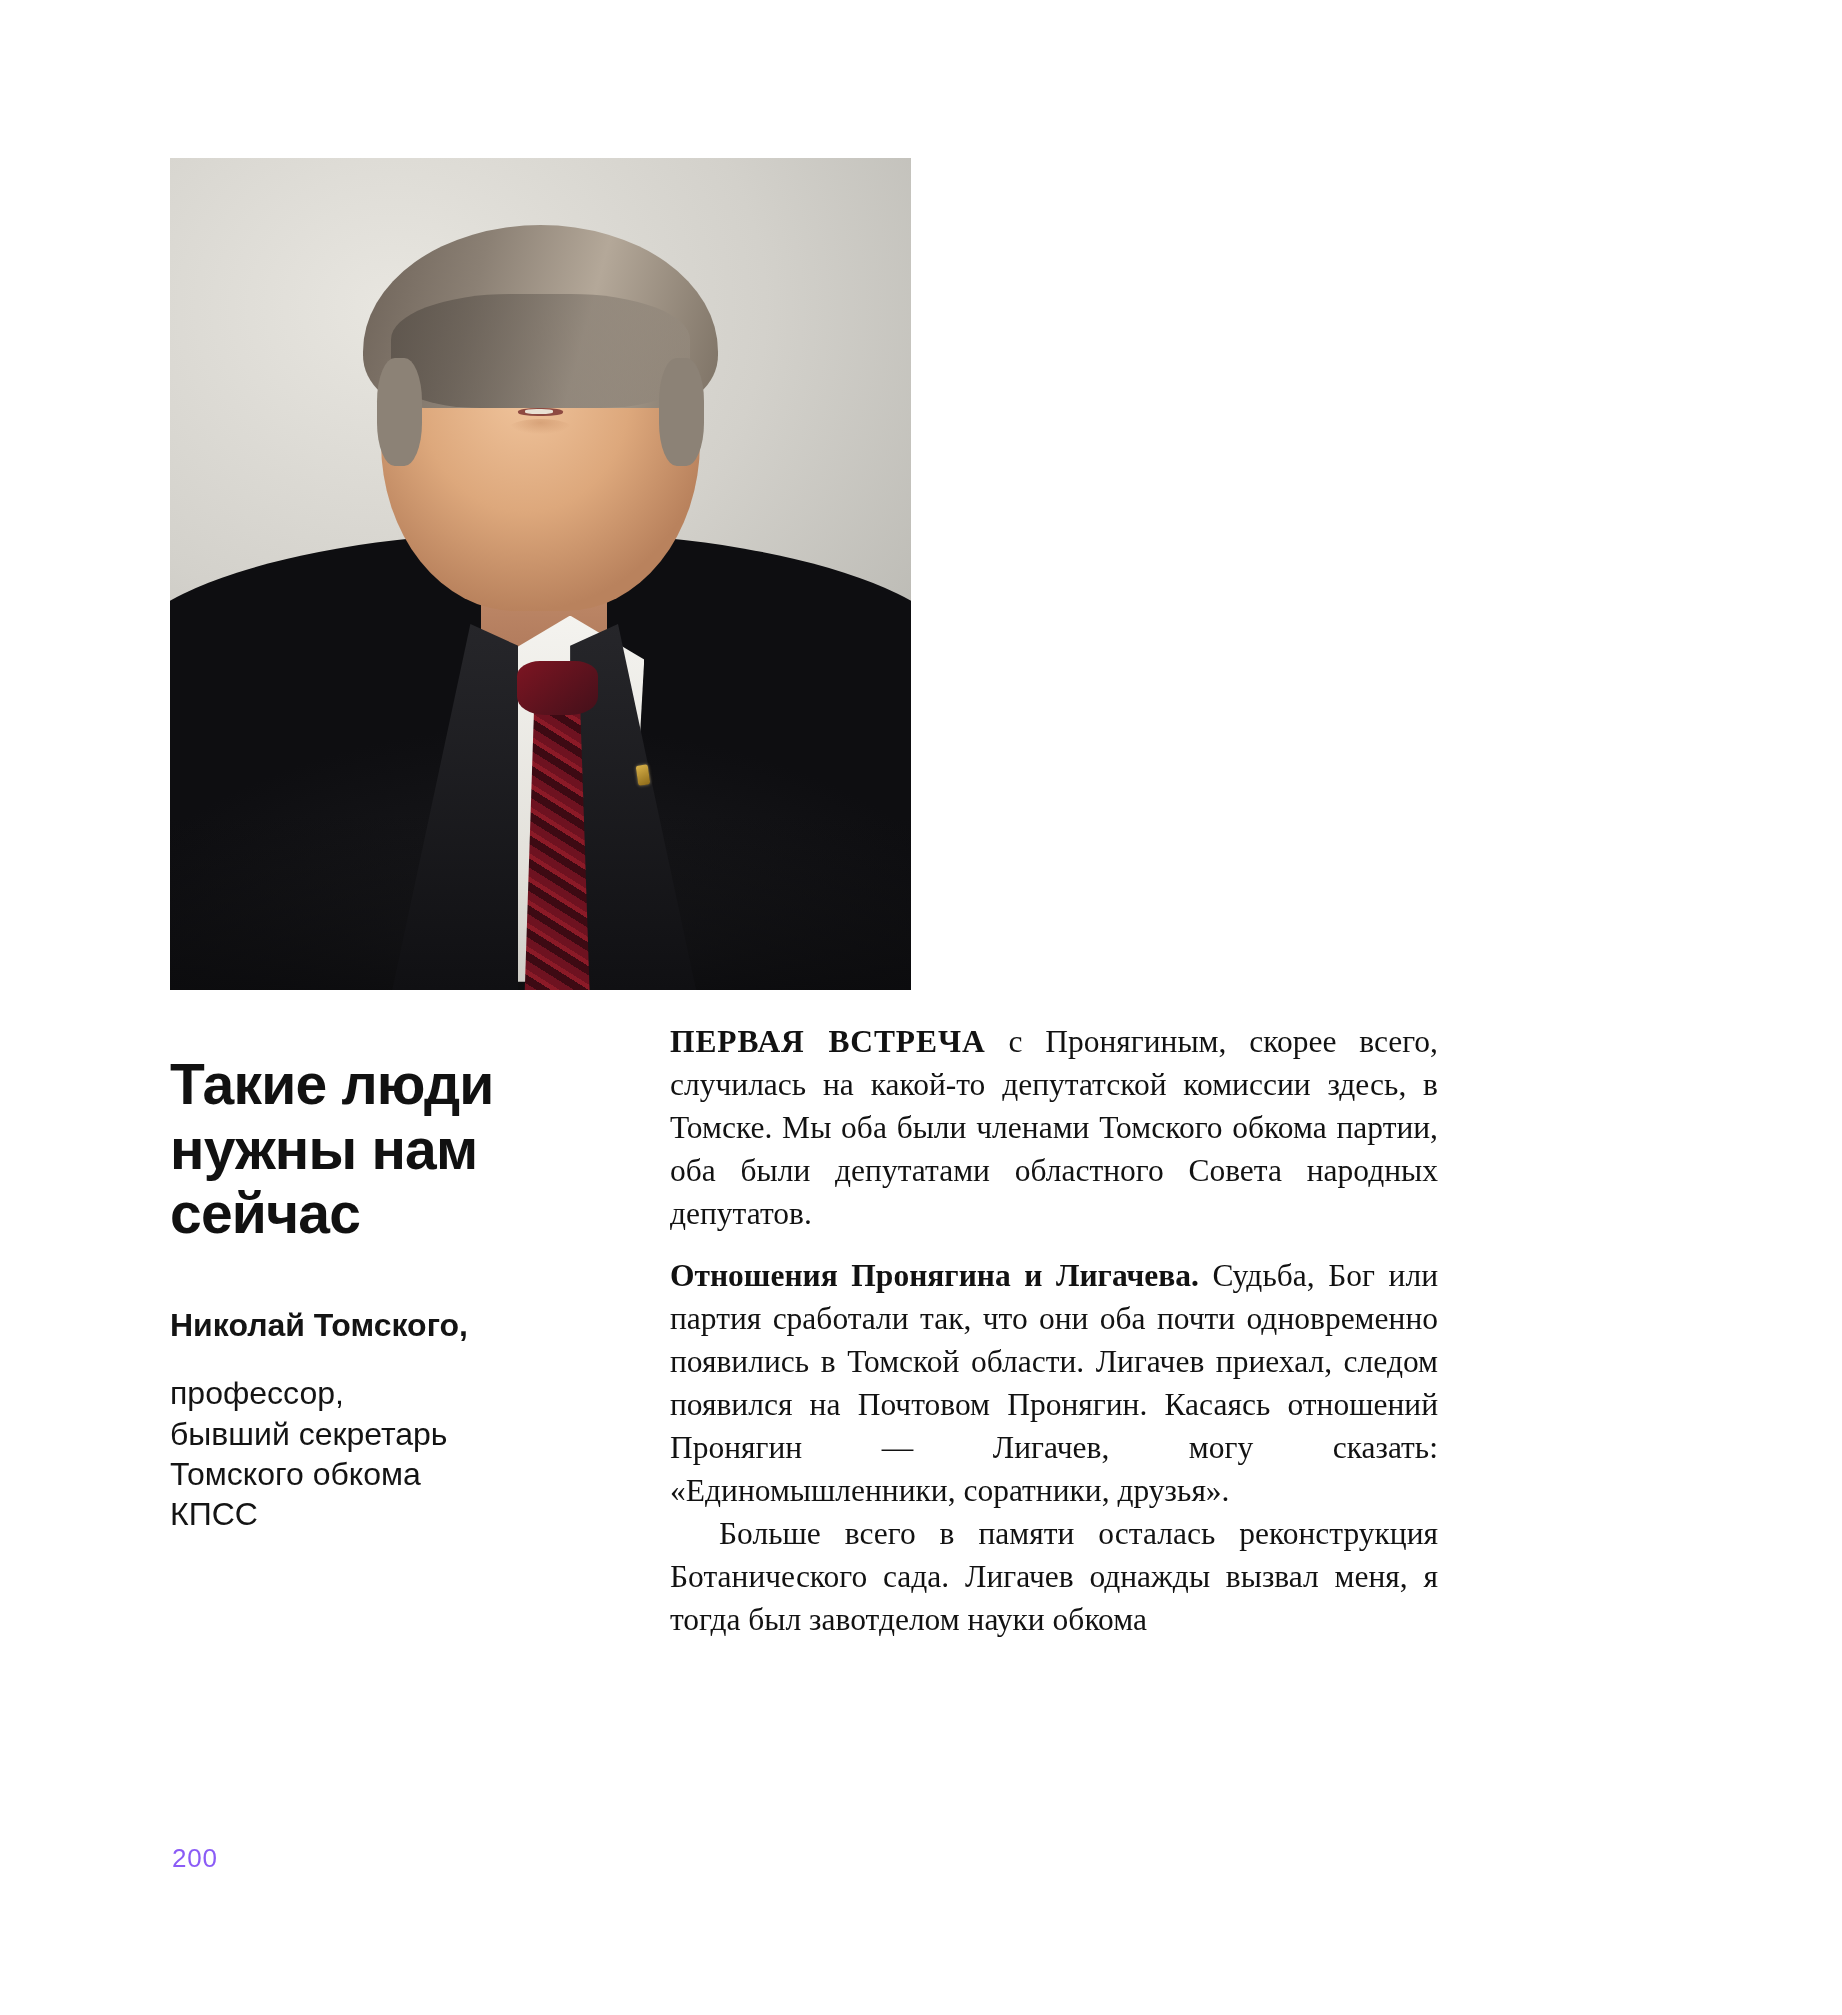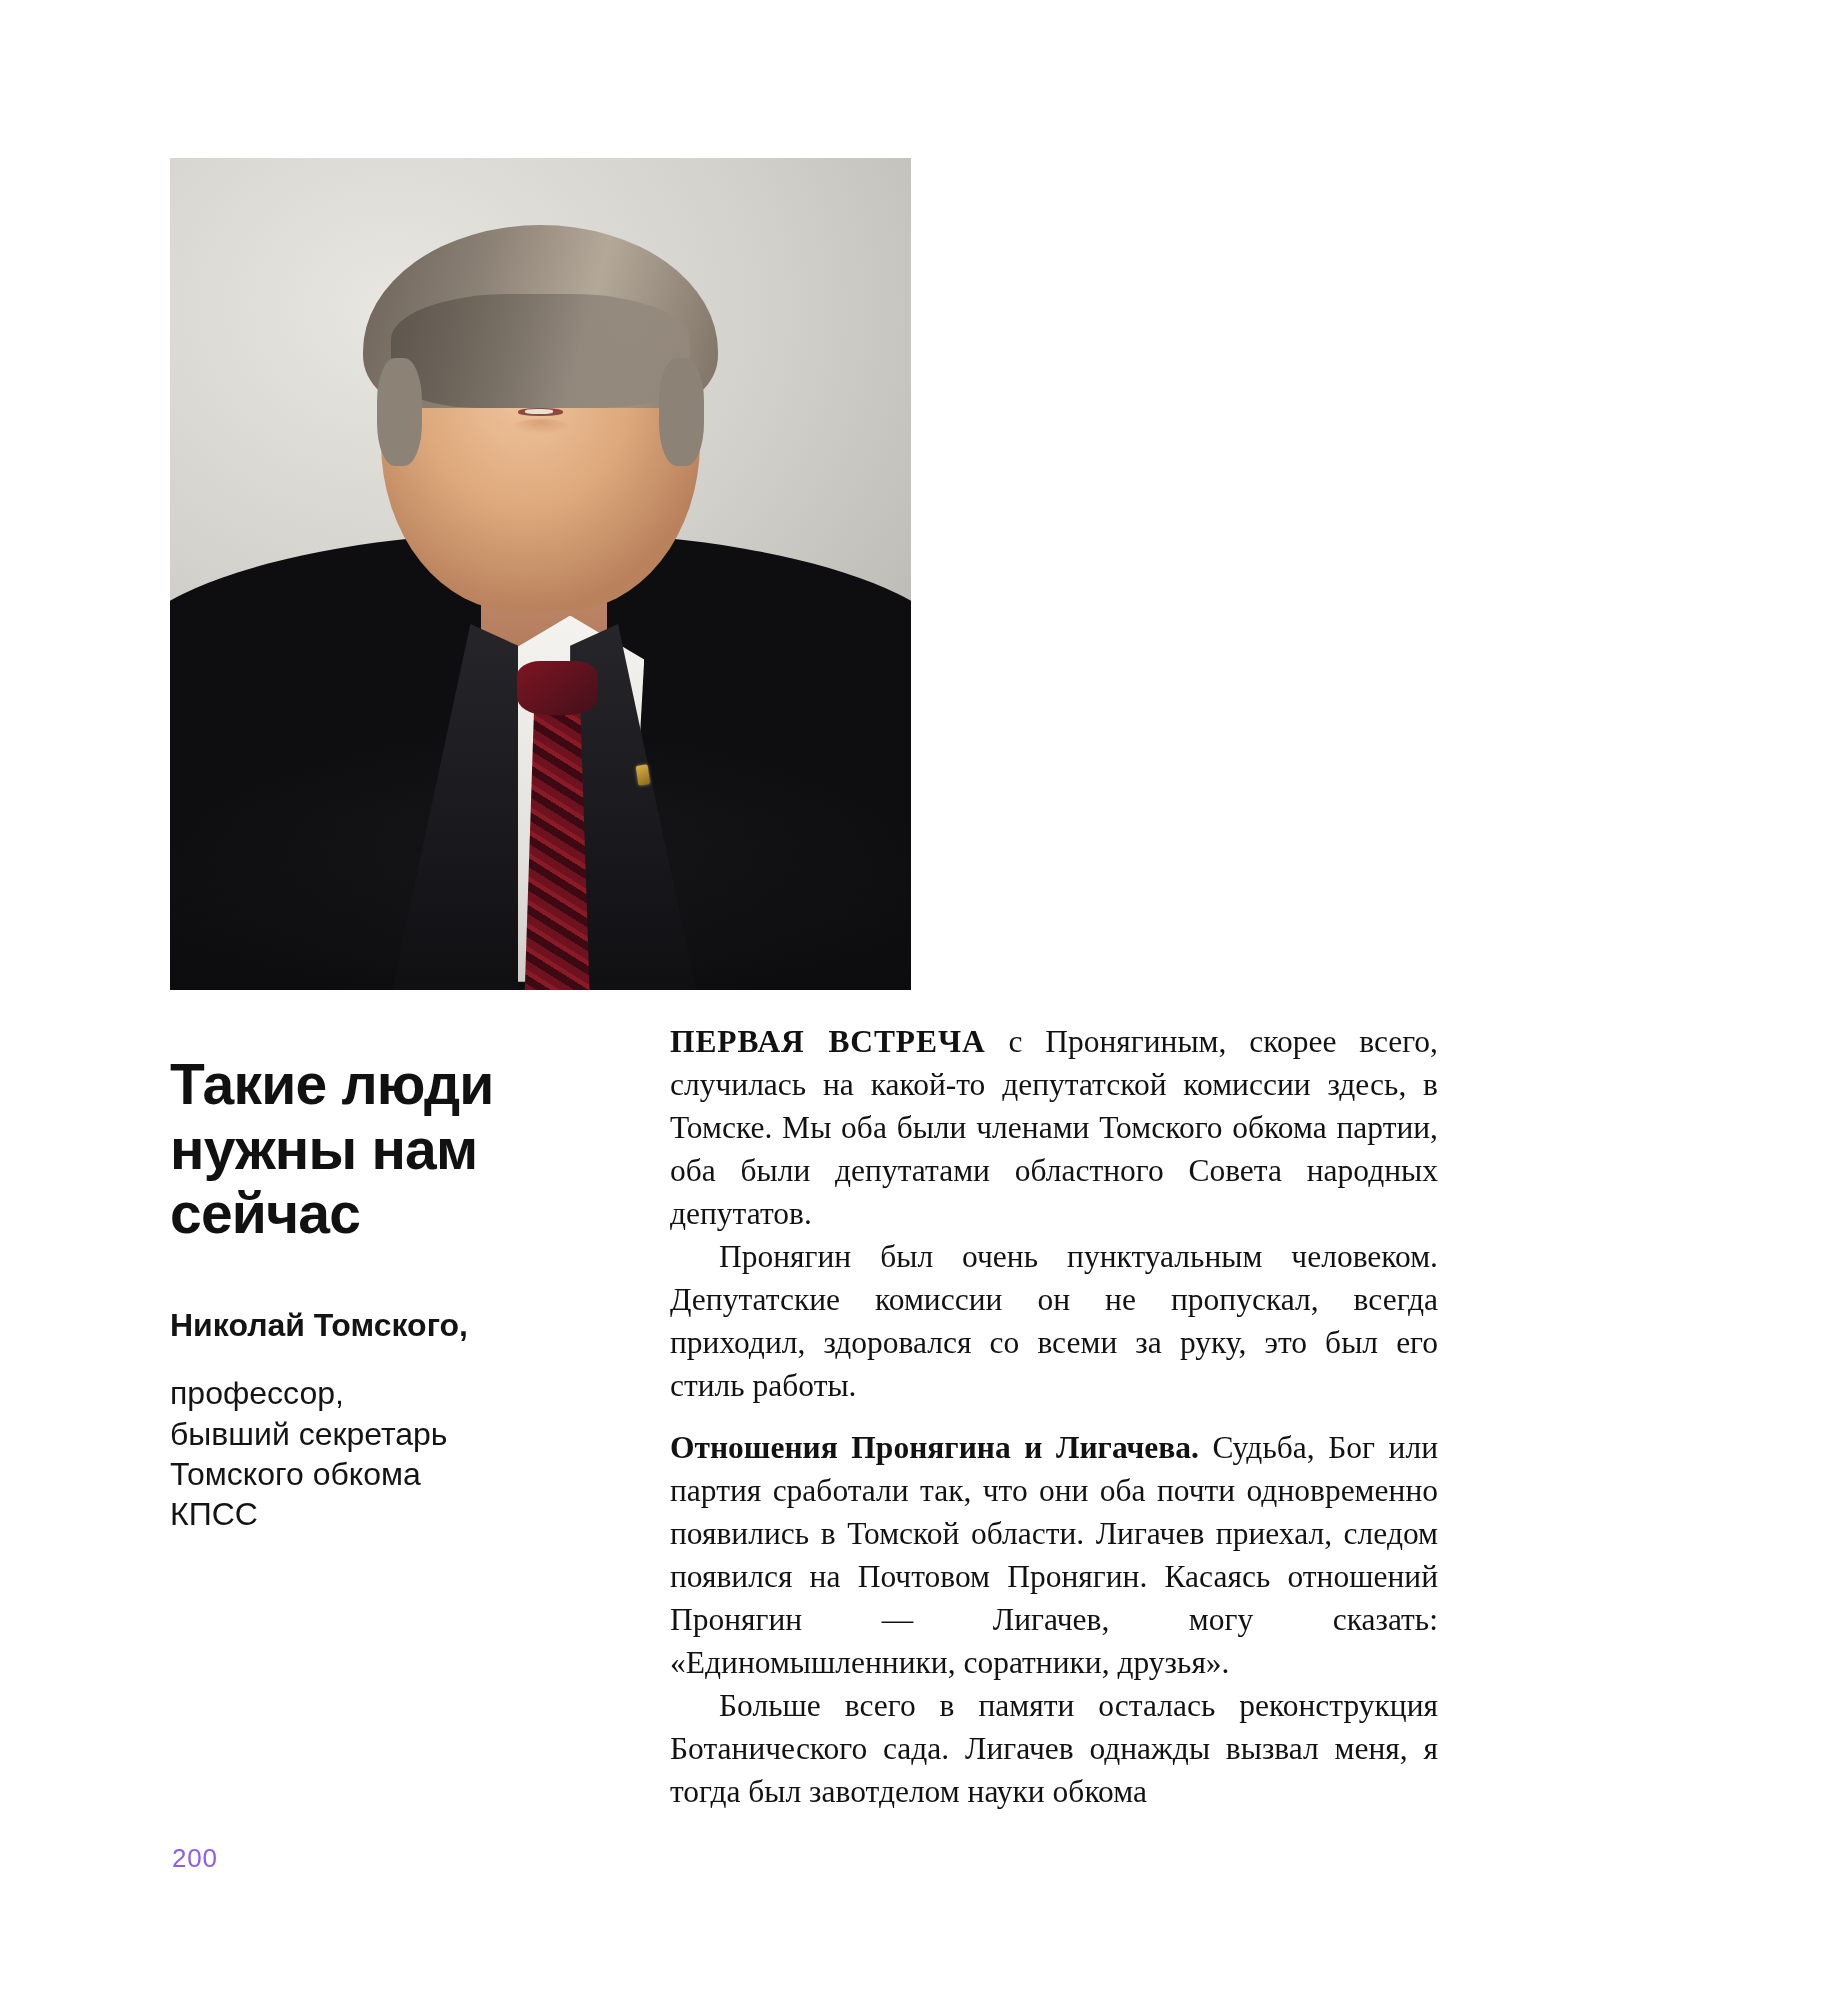--- a/index.html
+++ b/index.html
@@ -398,19 +398,18 @@
     <span class="role" style="white-space: pre-line;">профессор,
 бывший секретарь
 Томского обкома
 КПСС</span>
   </div>
 
   <div class="folio">200</div>
 
   <div class="col-right">
     <p class="no-indent"><span class="lead-caps">ПЕРВАЯ ВСТРЕЧА</span><span> с Пронягиным, скорее всего, случилась на какой-то депутатской комиссии здесь, в Томске. Мы оба были членами Томского обкома партии, оба были депутатами областного Совета народных депутатов.</span></p>
-    <p>Пронягин был очень пунктуальным человеком. Депутатские комиссии он не пропускал, всегда приходил, здоровался со всеми за руку, это был его стиль работы.</p>
     <p class="no-indent gap"><span class="run-in">Отношения Пронягина и Лигачева.</span><span> Судьба, Бог или партия сработали так, что они оба почти одновременно появились в Томской области. Лигачев приехал, следом появился на Почтовом Пронягин. Касаясь отношений Пронягин — Лигачев, могу сказать: «Единомышленники, соратники, друзья».</span></p>
     <p>Больше всего в памяти осталась реконструкция Ботанического сада. Лигачев однажды вызвал меня, я тогда был завотделом науки обкома</p>
   </div>
 
 </div>
 
 
 </body></html>

